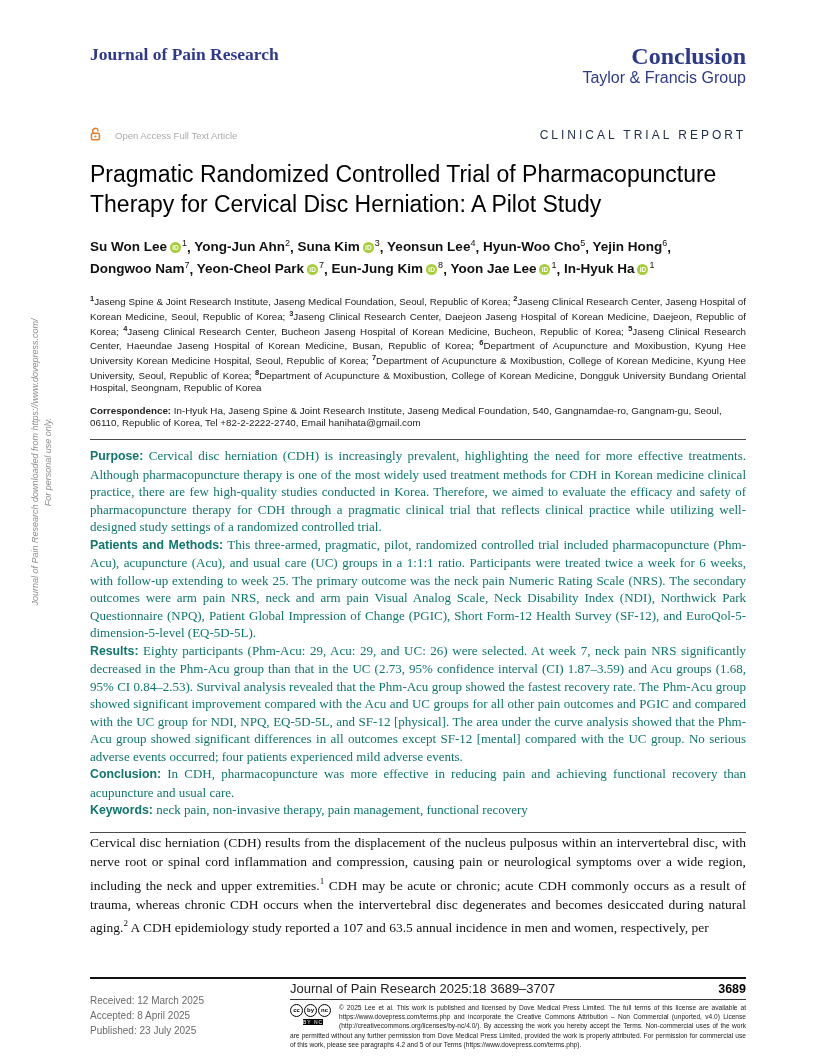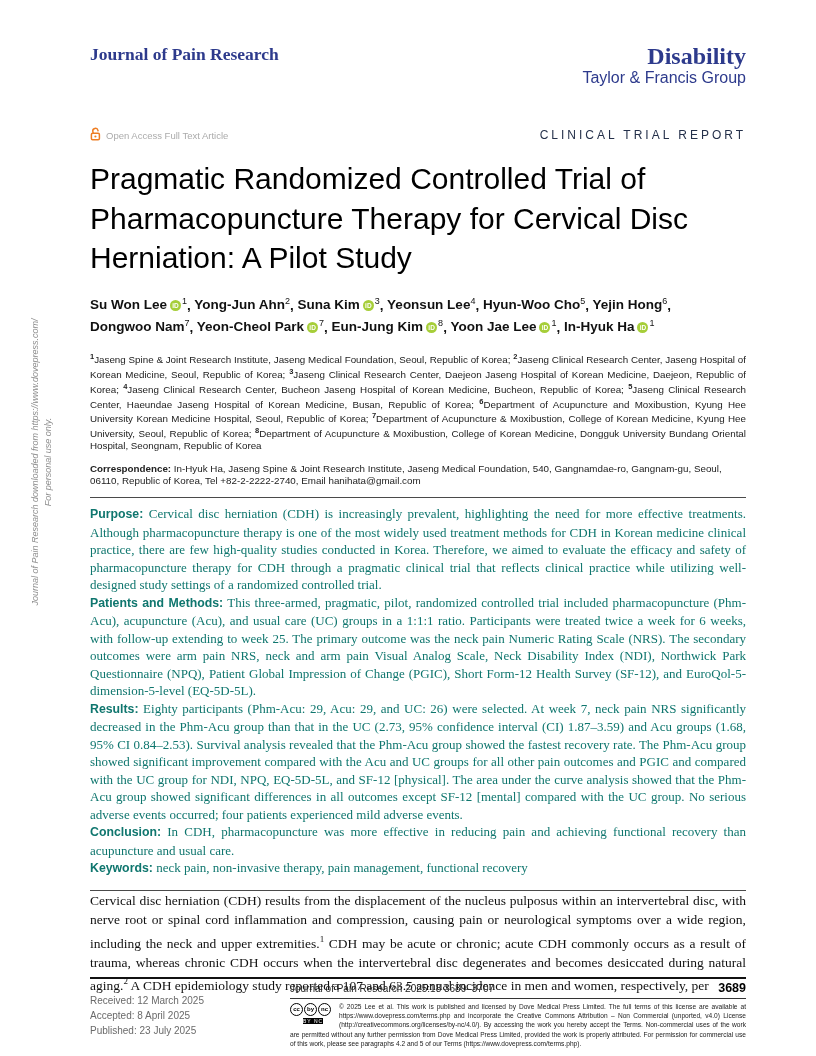--- a/index.html
+++ b/index.html
@@ -9,23 +9,23 @@
   .watermark{position:absolute;left:-208px;top:449px;width:500px;text-align:center;
              transform:rotate(-90deg);font-style:italic;color:#8f8f8f;font-size:9px;line-height:13px;}
   
   .content{position:absolute;left:90px;top:44px;width:656px;}
   .masthead{display:flex;justify-content:space-between;align-items:flex-start;}
   .journal-name{font-family:"Liberation Serif",serif;font-weight:700;font-size:17.5px;color:#2d3a8c;}
   .publisher{text-align:right;color:#2d3a8c;}
   .dovepress{font-family:"Liberation Serif",serif;font-weight:700;font-size:24px;line-height:24px;}
   .tf-group{font-size:16px;margin-top:1px;}
   .meta-row{display:flex;justify-content:space-between;align-items:center;margin-top:40px;}
-  .open-access{display:flex;align-items:center;gap:5px;color:#ababab;font-size:9.5px;}
+  .open-access{display:flex;align-items:center;gap:14px;color:#ababab;font-size:9.5px;}
   .article-type{font-size:12px;letter-spacing:3px;color:#24304a;font-weight:400;}
-  h1.title{font-size:30px;font-weight:400;line-height:1.32;color:#000;margin:16px 0 0 0;max-width:640px;}
+  h1.title{font-size:23px;font-weight:400;line-height:1.32;color:#000;margin:16px 0 0 0;max-width:640px;}
   .authors{margin-top:16px;font-size:13.5px;font-weight:700;line-height:1.6;color:#111;max-width:640px;}
   .authors sup{font-weight:400;font-size:9px;}
   .orcid{display:inline-block;width:11px;height:11px;border-radius:50%;background:#a6ce39;color:#fff;
          font-size:6.5px;line-height:11px;text-align:center;font-weight:700;vertical-align:1px;margin:0 1px 0 3px;}
   .affiliations{margin:13px 0 0 0;font-size:9.8px;line-height:11.6px;text-align:justify;color:#222;}
   .affiliations sup{font-weight:700;font-size:7.5px;}
   .correspondence{margin:11px 0 0 0;font-size:9.8px;line-height:12.2px;color:#222;}
   .correspondence b{font-weight:700;}
   .rule{border:none;border-top:1px solid #4a4a4a;margin:10px 0 0 0;}
   
@@ -38,21 +38,21 @@
   .body-text{font-family:"Liberation Serif",serif;font-size:13.5px;line-height:19.5px;
              text-align:justify;color:#111;margin:0;}
   .body-text sup{font-size:9px;}
   
   .footer{position:absolute;left:90px;top:977px;width:656px;border-top:2px solid #111;}
   .footer-cols{display:flex;}
   .footer-left{width:200px;padding-top:14px;color:#6a6a6a;font-size:10px;line-height:15px;}
   .footer-right{flex:1;}
   .cite-row{display:flex;justify-content:space-between;align-items:baseline;
             padding:2px 0 3px 0;border-bottom:1px solid #333;}
-  .cite-text{font-size:10px;color:#222;}
+  .cite-text{font-size:13px;color:#222;}
   .page-num{font-size:12.5px;font-weight:700;color:#000;}
   .license{margin-top:3px;font-size:6.6px;line-height:9.2px;text-align:justify;color:#222;}
   .cc-badge{float:left;width:44px;margin:1px 5px 1px 0;}
   .cc-circles{display:flex;gap:1px;}
   .cc-circle{width:11px;height:11px;border:1.2px solid #000;border-radius:50%;font-size:6px;
              font-weight:700;line-height:11px;text-align:center;color:#000;}
   .cc-bar{margin-top:1px;margin-left:13px;background:#000;color:#fff;font-size:5px;
           line-height:7px;text-align:center;width:28px;letter-spacing:1px;}
   .oa-icon{flex:0 0 auto;}
 </style>
@@ -64,21 +64,21 @@
   <div class="watermark">
     <div>Journal of Pain Research downloaded from https://www.dovepress.com/</div>
     <div>For personal use only.</div>
   </div>
 
   <div class="content">
 
     <div class="masthead">
       <div class="journal-name">Journal of Pain Research</div>
       <div class="publisher">
-        <div class="dovepress">Disability</div>
+        <div class="dovepress">Conclusion</div>
         <div class="tf-group">Taylor &amp; Francis Group</div>
       </div>
     </div>
 
     <div class="meta-row">
       <div class="open-access">
         <span class="oa-icon">
           <svg width="11" height="14" viewBox="0 0 11 14">
             <path d="M3 6.2 V4 a2.6 2.6 0 0 1 5.2 0 V5" fill="none" stroke="#ee7d22" stroke-width="1.5" transform="rotate(-12 5.5 5)"></path>
             <rect x="1.4" y="6.2" width="8" height="6.6" rx="1.2" fill="none" stroke="#ee7d22" stroke-width="1.5"></rect>

